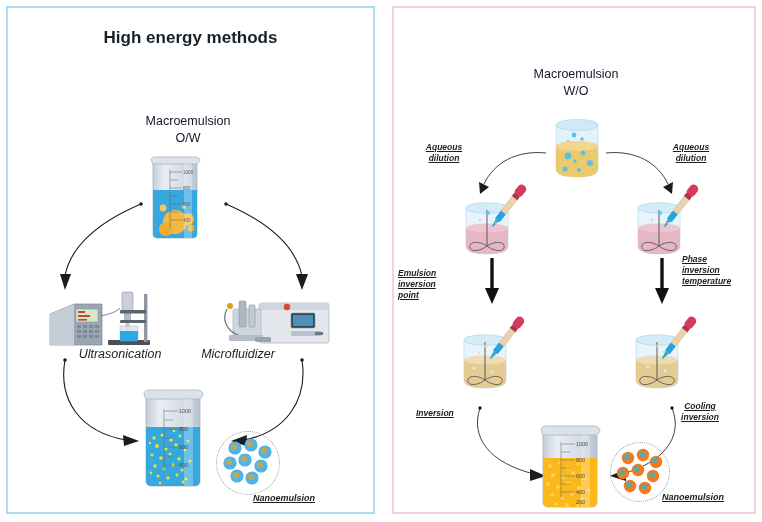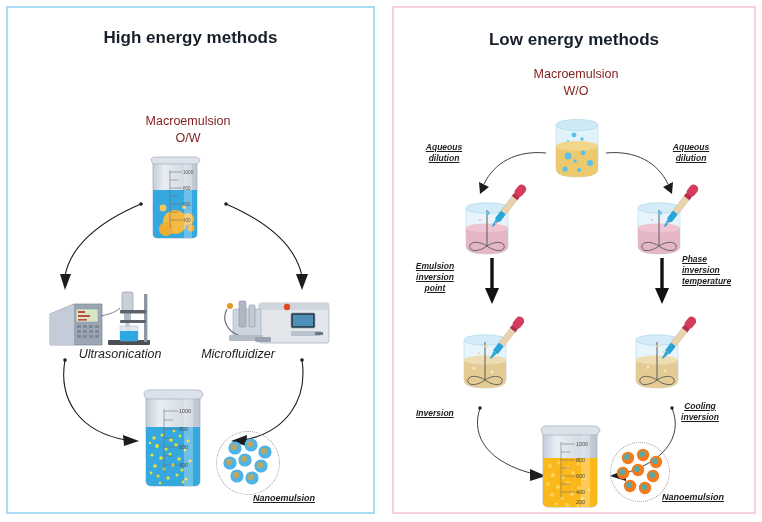--- a/index.html
+++ b/index.html
@@ -5,21 +5,21 @@
   html,body{margin:0;padding:0;background:#ffffff;}
   body{width:762px;height:522px;font-family:"Liberation Sans",sans-serif;overflow:hidden;}
   #stage{position:relative;width:762px;height:522px;background:#fff;}
 
   .panel{position:absolute;top:6px;height:508px;background:#fff;box-sizing:border-box;}
   #panel-high{left:6px;width:369px;border:2px solid #a8dcf5;}
   #panel-low{left:392px;width:364px;border:2px solid #f7d2dc;}
 
   .panel-title{position:absolute;left:0;right:0;text-align:center;font-size:17px;font-weight:bold;color:#17202a;}
 
-  .cap{position:absolute;font-size:12.5px;color:#7f1d1d;line-height:1.35;text-align:center;white-space:pre-line;}
+  .cap{position:absolute;font-size:12.5px;color:#0f172a;line-height:1.35;text-align:center;white-space:pre-line;}
   .ital{position:absolute;font-style:italic;color:#1d1d1d;line-height:1.3;white-space:pre-line;}
   .ital-b{font-weight:bold;font-size:8.5px;text-decoration:underline;}
   .ital-n{font-size:12.5px;}
 
   svg.layer{position:absolute;left:0;top:0;overflow:visible;}
   .flow{fill:none;stroke:#1c1c1c;stroke-width:1.1;}
   .thin{fill:none;stroke:#2a2a2a;stroke-width:0.9;}
 
   .beaker-wrap{position:absolute;}
   .dotcircle{position:absolute;border:1.5px dotted #9a9a9a;border-radius:50%;}
@@ -256,32 +256,31 @@
           <circle cx="35" cy="46" r="6.6" fill="#4db3e8"></circle>
             <circle cx="34" cy="45" r="3.3" fill="#b5a96a"></circle>
         </g>
       </svg>
     </div>
 
   </div>
 
   <div class="panel" id="panel-low">
 
-    <div class="panel-title" style="top:22px;">Low energy methods</div>
 
     <div class="cap" style="left:102px;top:58px;width:160px;">Macroemulsion
 W/O</div>
 
     <div class="ital ital-b" style="left:14px;top:134px;width:72px;text-align:center;">Aqueous
 dilution</div>
 
     <div class="ital ital-b" style="left:258px;top:134px;width:78px;text-align:center;">Aqueous
 dilution</div>
 
-    <div class="ital ital-b" style="left:4px;top:253px;width:74px;text-align:center;">Emulsion
+    <div class="ital ital-b" style="left:4px;top:260px;width:74px;text-align:left;">Emulsion
 inversion
 point</div>
 
     <div class="ital ital-b" style="left:288px;top:246px;width:74px;text-align:left;">Phase
 inversion
 temperature</div>
 
     <div class="ital ital-b" style="left:22px;top:400px;width:72px;text-align:left;">Inversion</div>
 
     <div class="ital ital-b" style="left:270px;top:393px;width:72px;text-align:center;">Cooling

